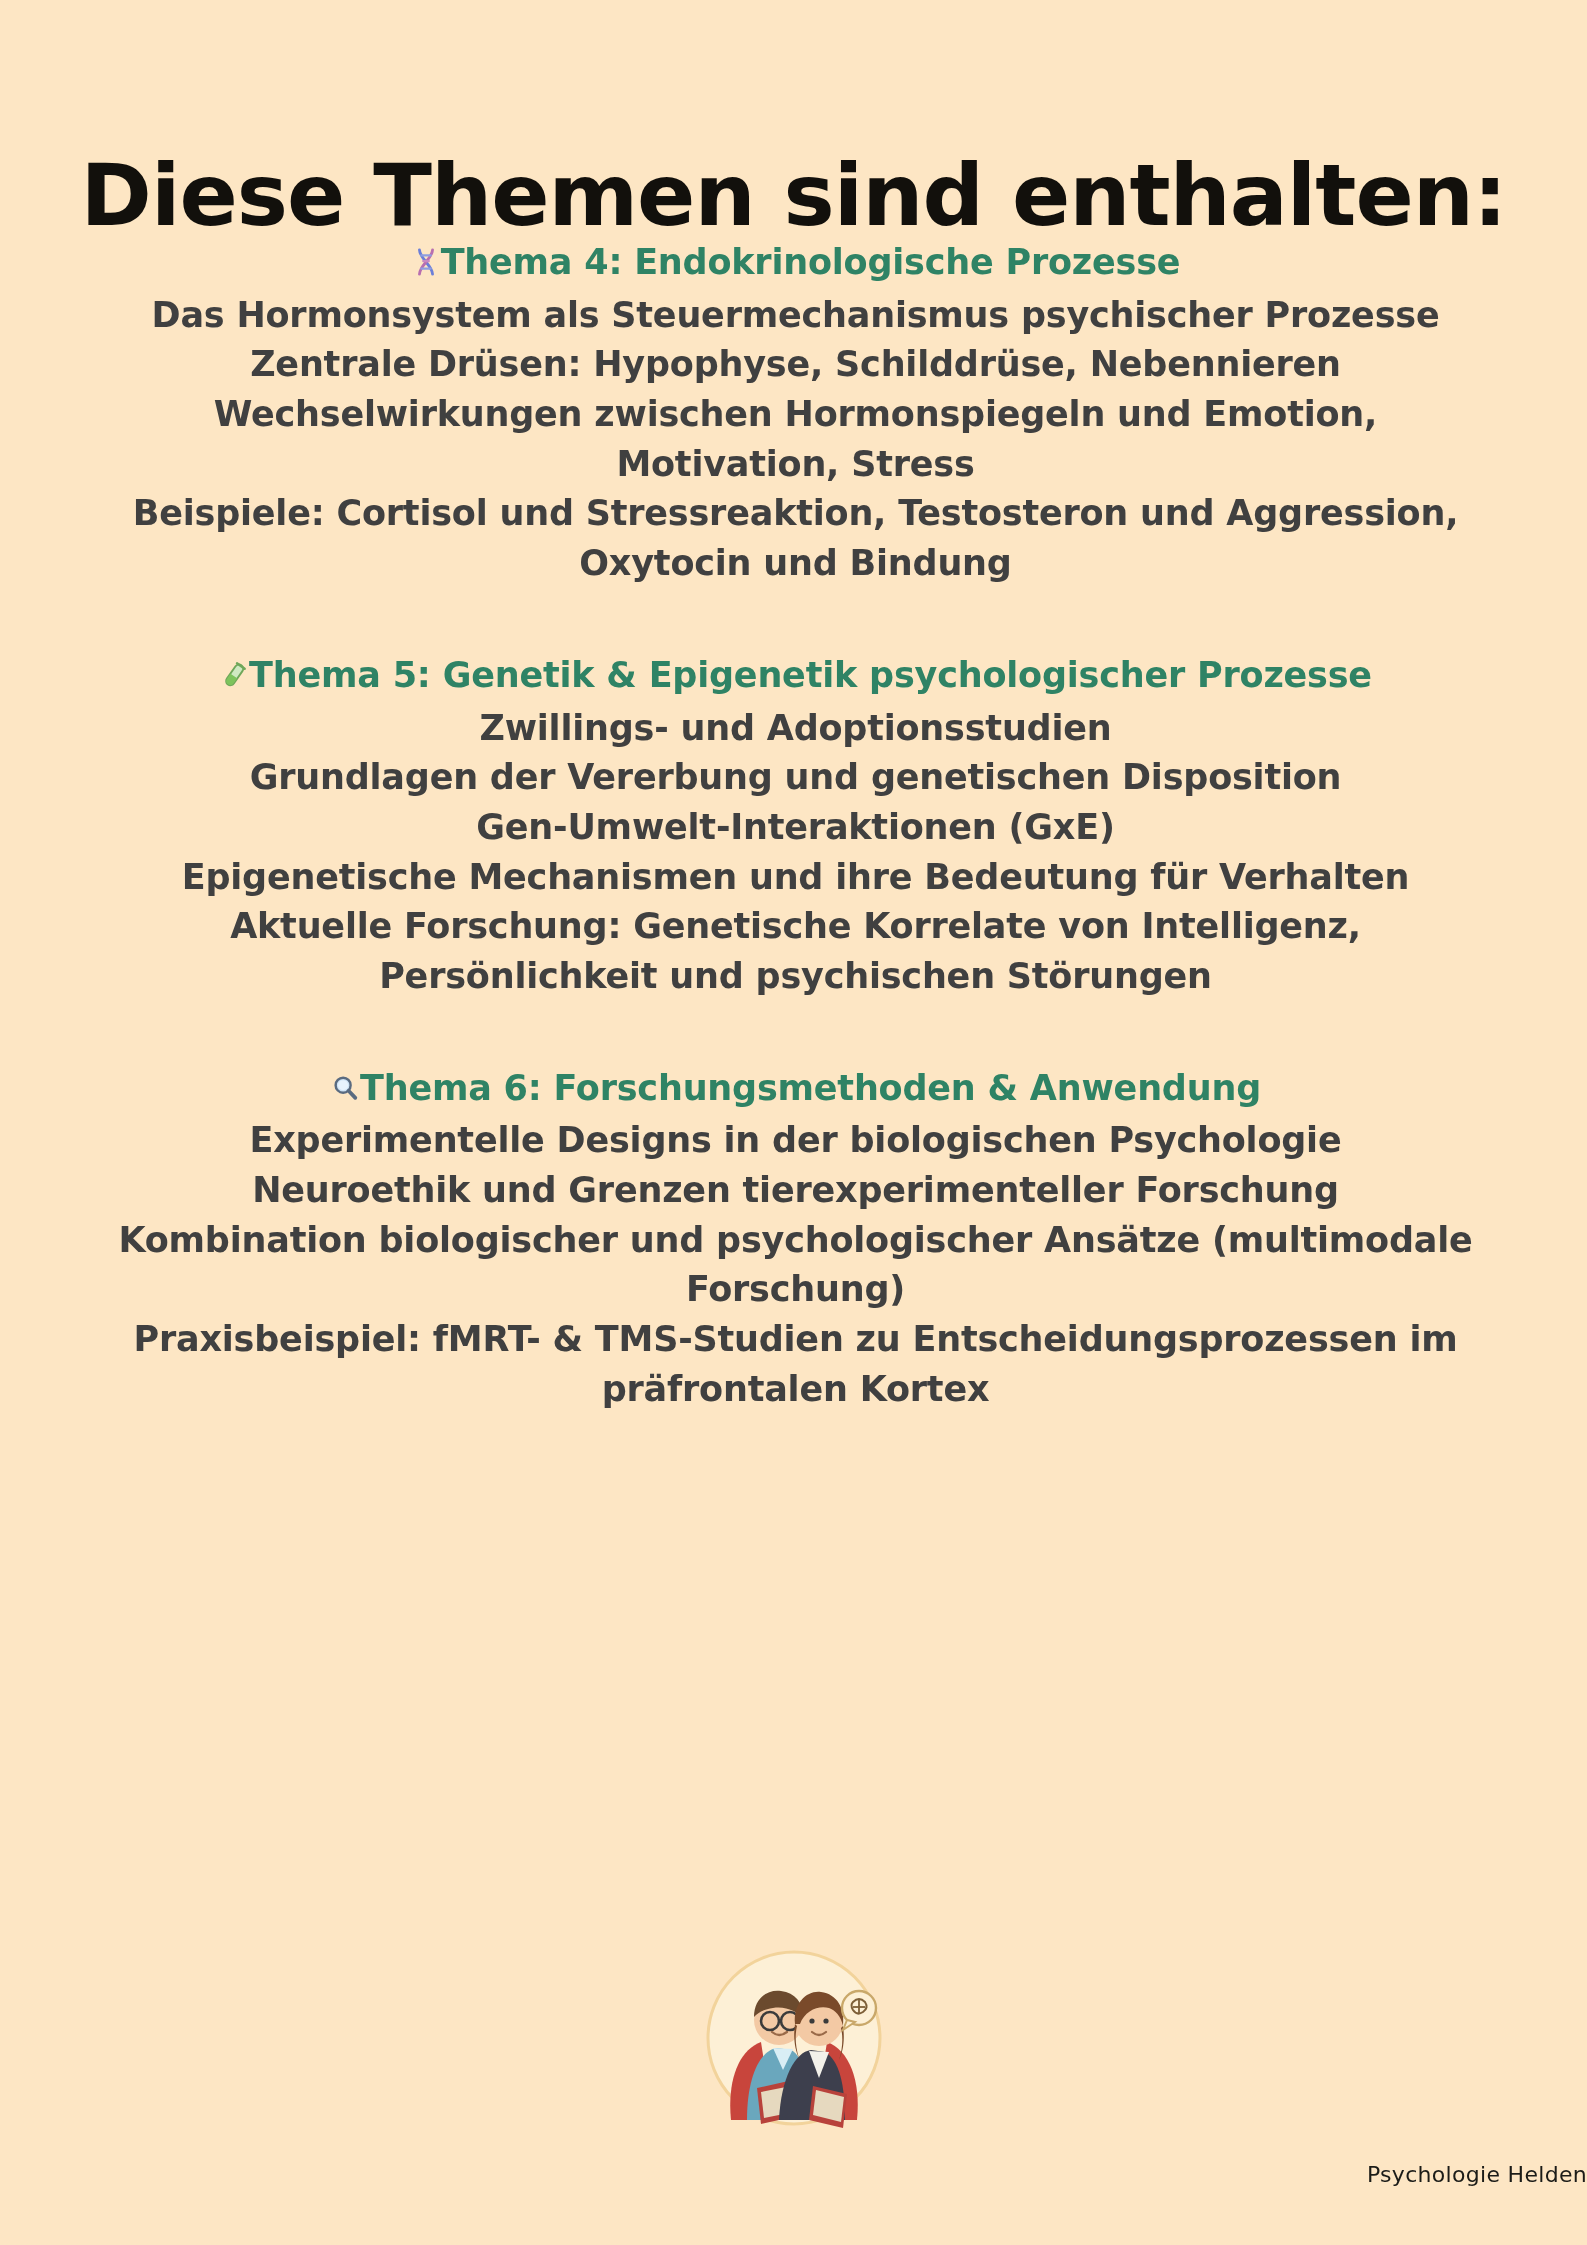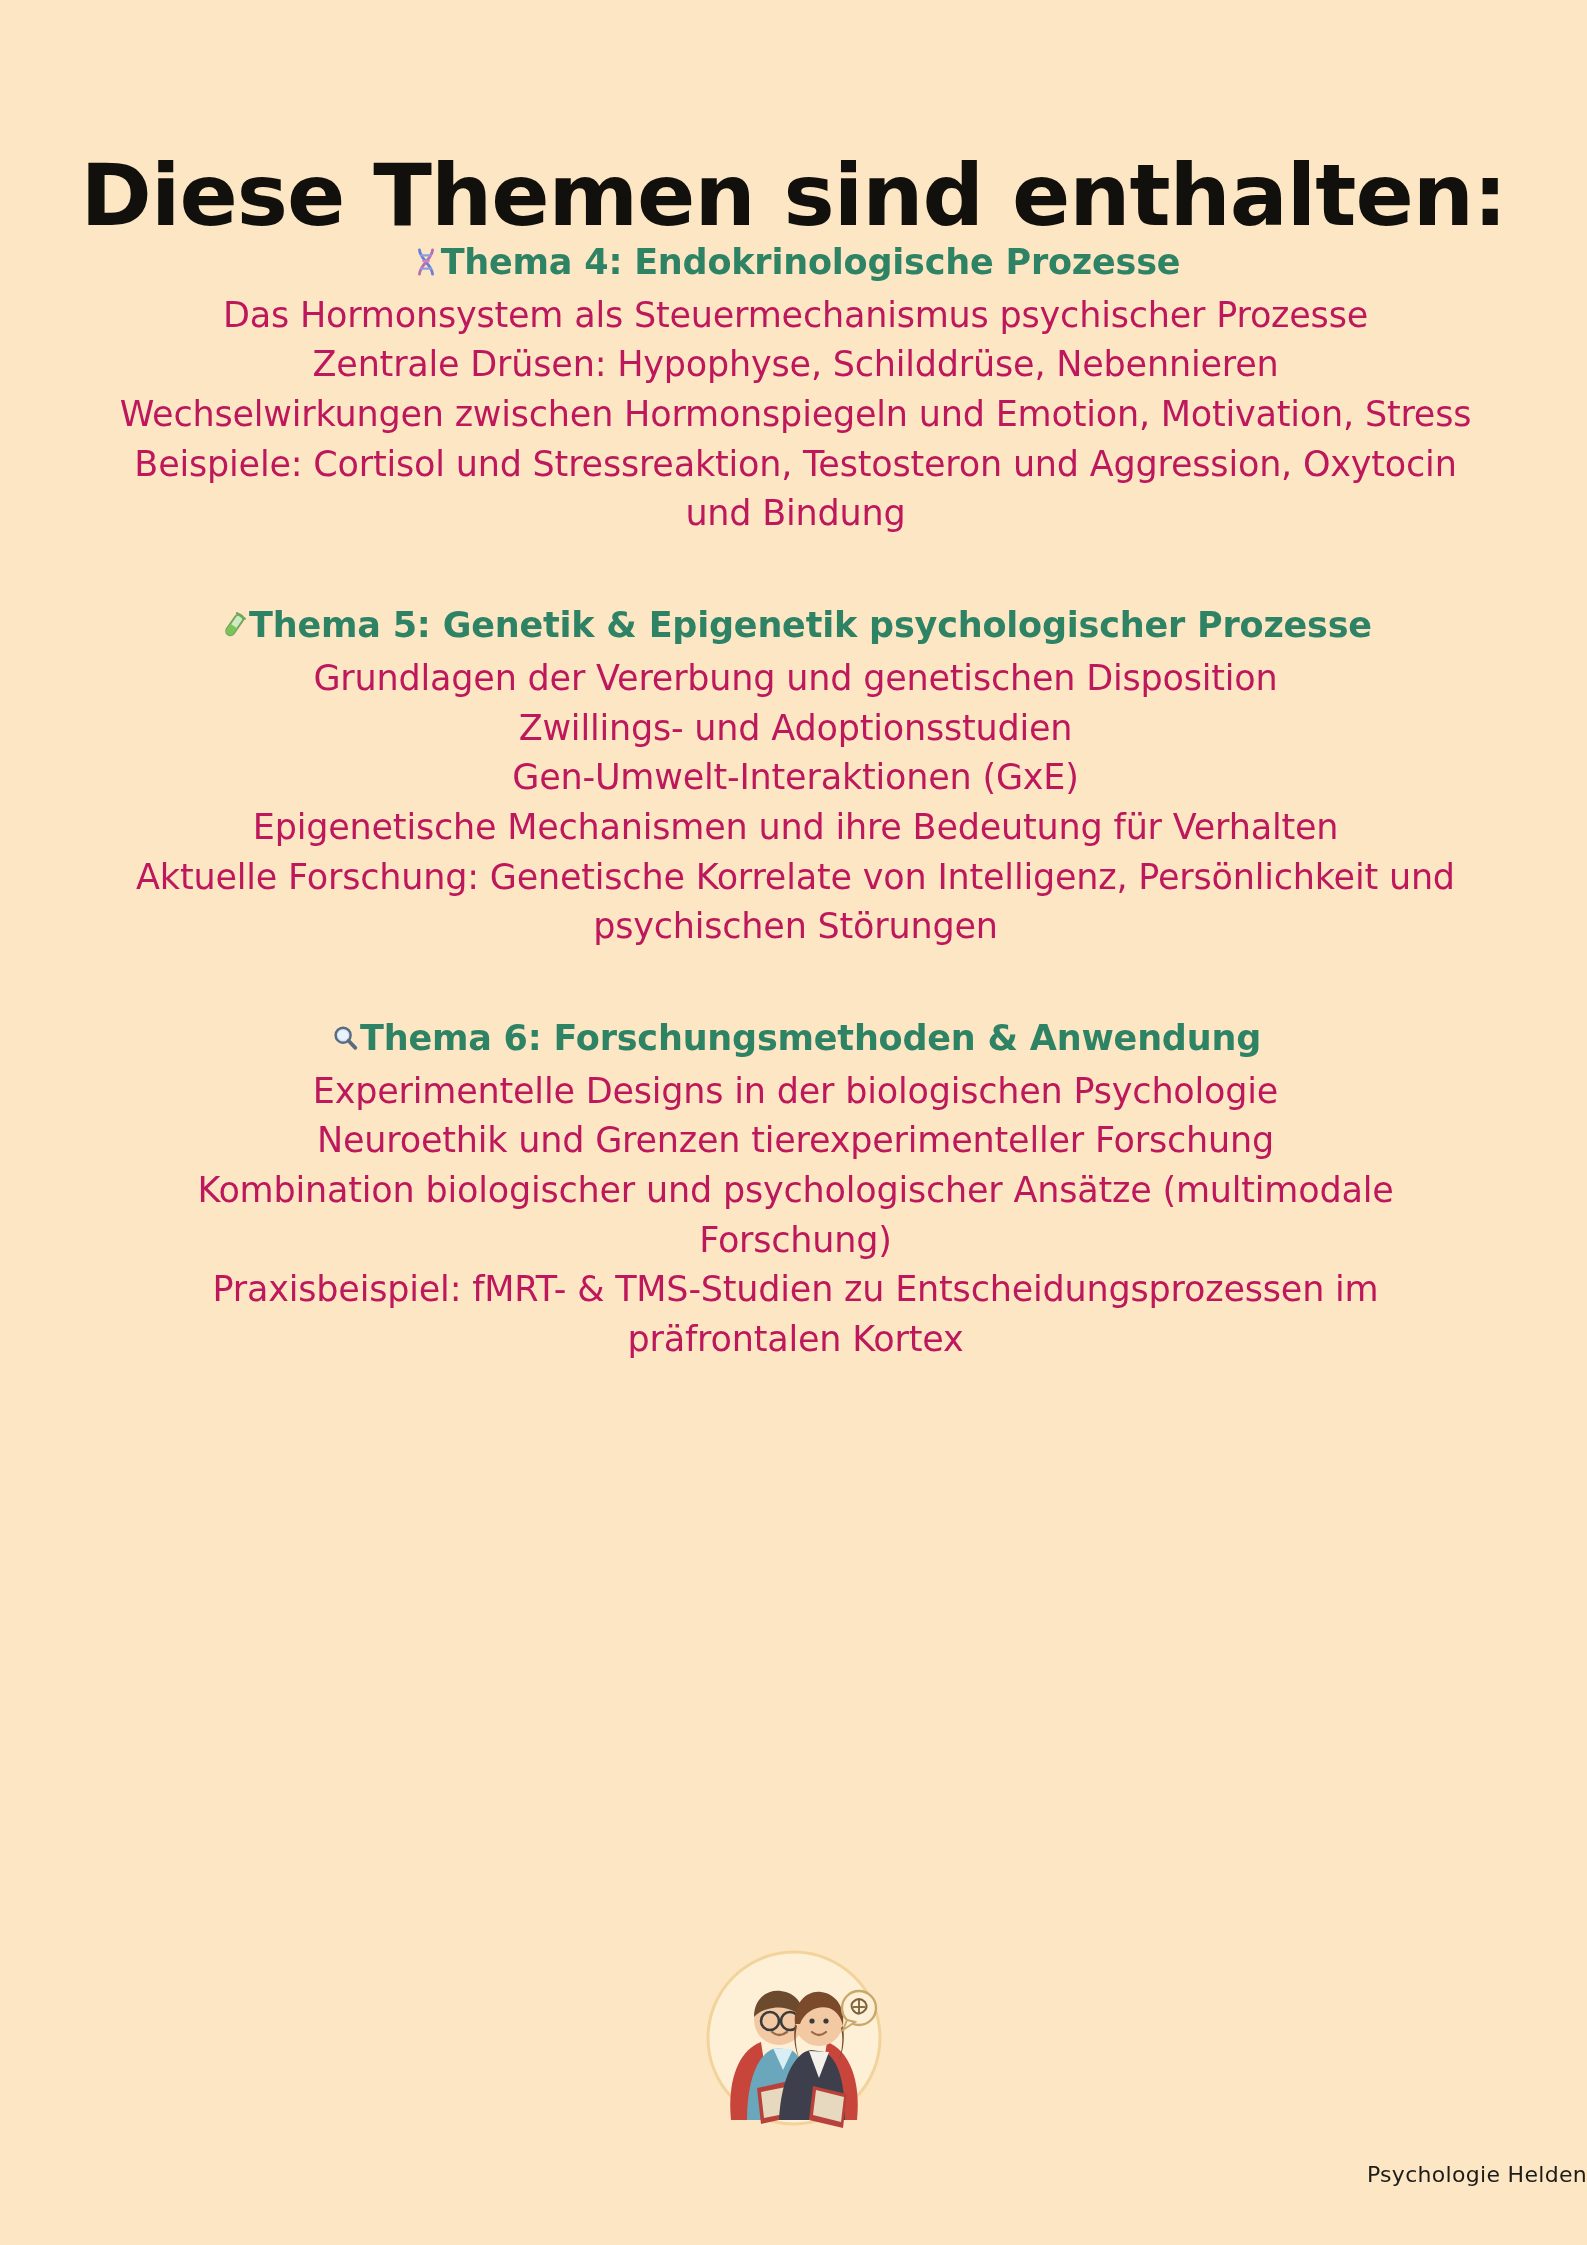--- a/index.html
+++ b/index.html
@@ -47,24 +47,24 @@
   .topic-title {
     font-family: "DejaVu Sans", sans-serif;
     font-weight: bold;
     font-size: 35px;
     line-height: 1.42;
     color: #2f8365;
     letter-spacing: -0.2px;
   }
   .topic-line {
     font-family: "DejaVu Sans", sans-serif;
-    font-weight: normal;
+    font-weight: bold;
     font-size: 35px;
     line-height: 1.42;
-    color: #be185d;
+    color: #404040;
     letter-spacing: -0.2px;
   }
   .title-emoji {
     display: inline-block;
     vertical-align: -3px;
   }
   
   .logo-wrap {
     position: absolute;
     left: 0;
@@ -119,22 +119,22 @@
         <span class="title-emoji">
           <svg width="30" height="30" viewBox="0 0 32 32" aria-hidden="true">
             <g transform="rotate(35 16 16)">
               <rect x="12" y="3" width="9" height="25" rx="4.5" fill="#cfe9c2" stroke="#6fa75a" stroke-width="2"></rect>
               <path d="M12.2 17 H20.8 V23.5 A4.3 4.3 0 0 1 12.2 23.5 Z" fill="#7dc35c"></path>
               <line x1="11.5" y1="4" x2="21.5" y2="4" stroke="#6fa75a" stroke-width="2.6" stroke-linecap="round"></line>
             </g>
           </svg>
         </span><span>Thema 5: Genetik &amp; Epigenetik psychologischer Prozesse</span>
       </div>
+      <div class="topic-line">Zwillings- und Adoptionsstudien</div>
       <div class="topic-line">Grundlagen der Vererbung und genetischen Disposition</div>
-      <div class="topic-line">Zwillings- und Adoptionsstudien</div>
       <div class="topic-line">Gen-Umwelt-Interaktionen (GxE)</div>
       <div class="topic-line">Epigenetische Mechanismen und ihre Bedeutung für Verhalten</div>
       <div class="topic-line">Aktuelle Forschung: Genetische Korrelate von Intelligenz, Persönlichkeit und psychischen Störungen</div>
     </div>
 
     <div class="topic">
       <div class="topic-title">
         <span class="title-emoji">
           <svg width="30" height="30" viewBox="0 0 32 32" aria-hidden="true">
             <circle cx="14" cy="13" r="8" fill="#cfe3f5" stroke="#5a6b80" stroke-width="2.6"></circle>

